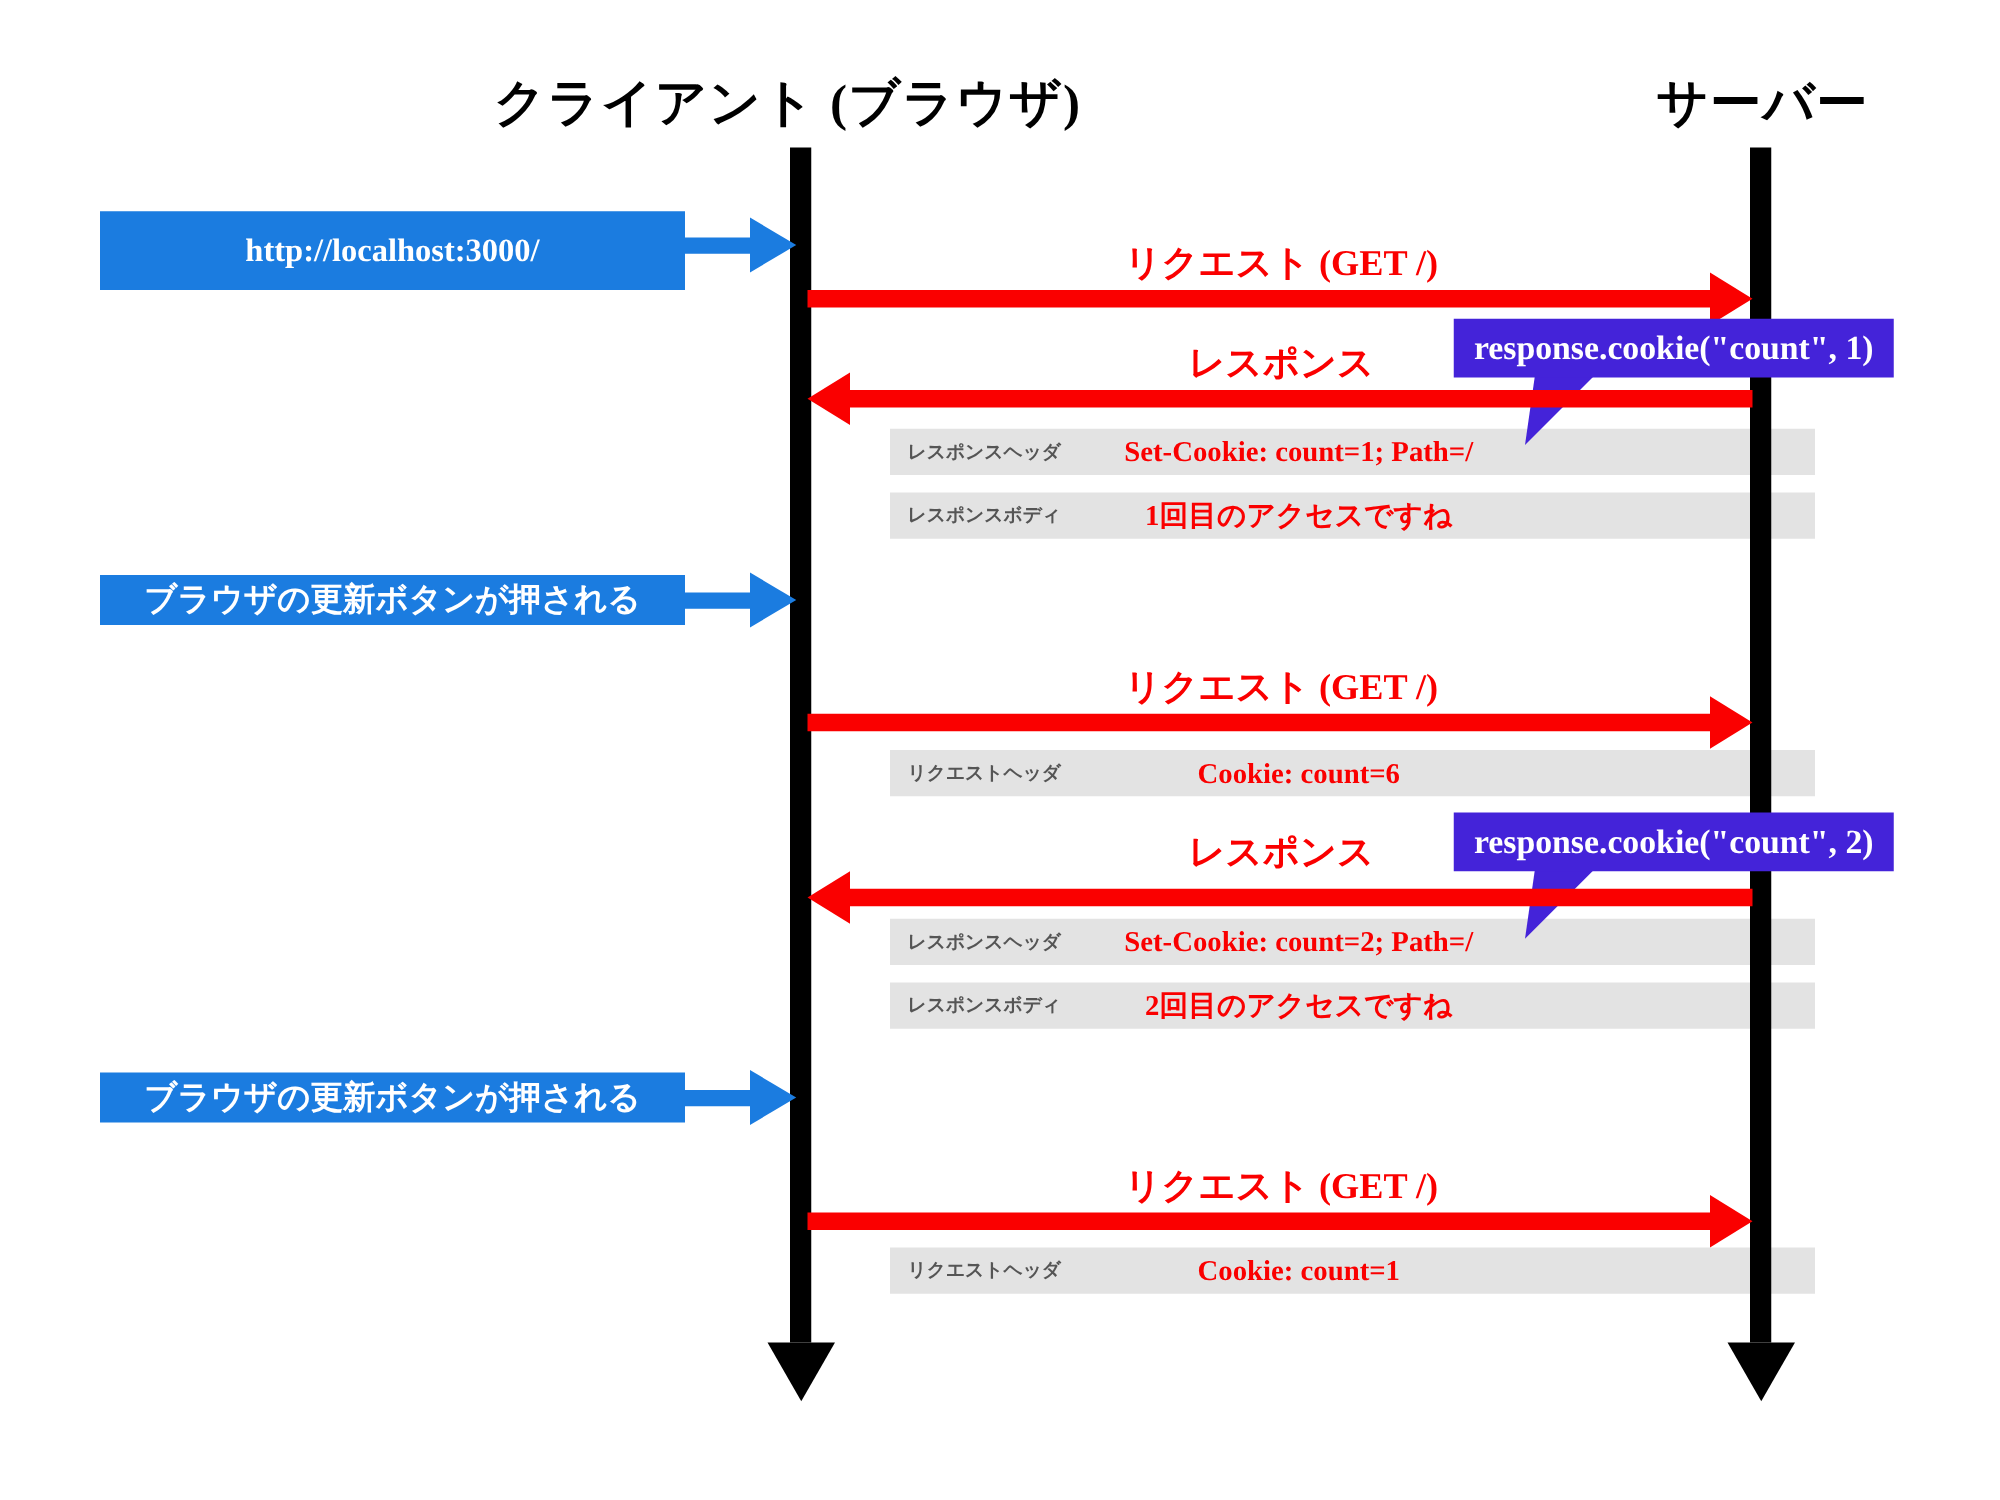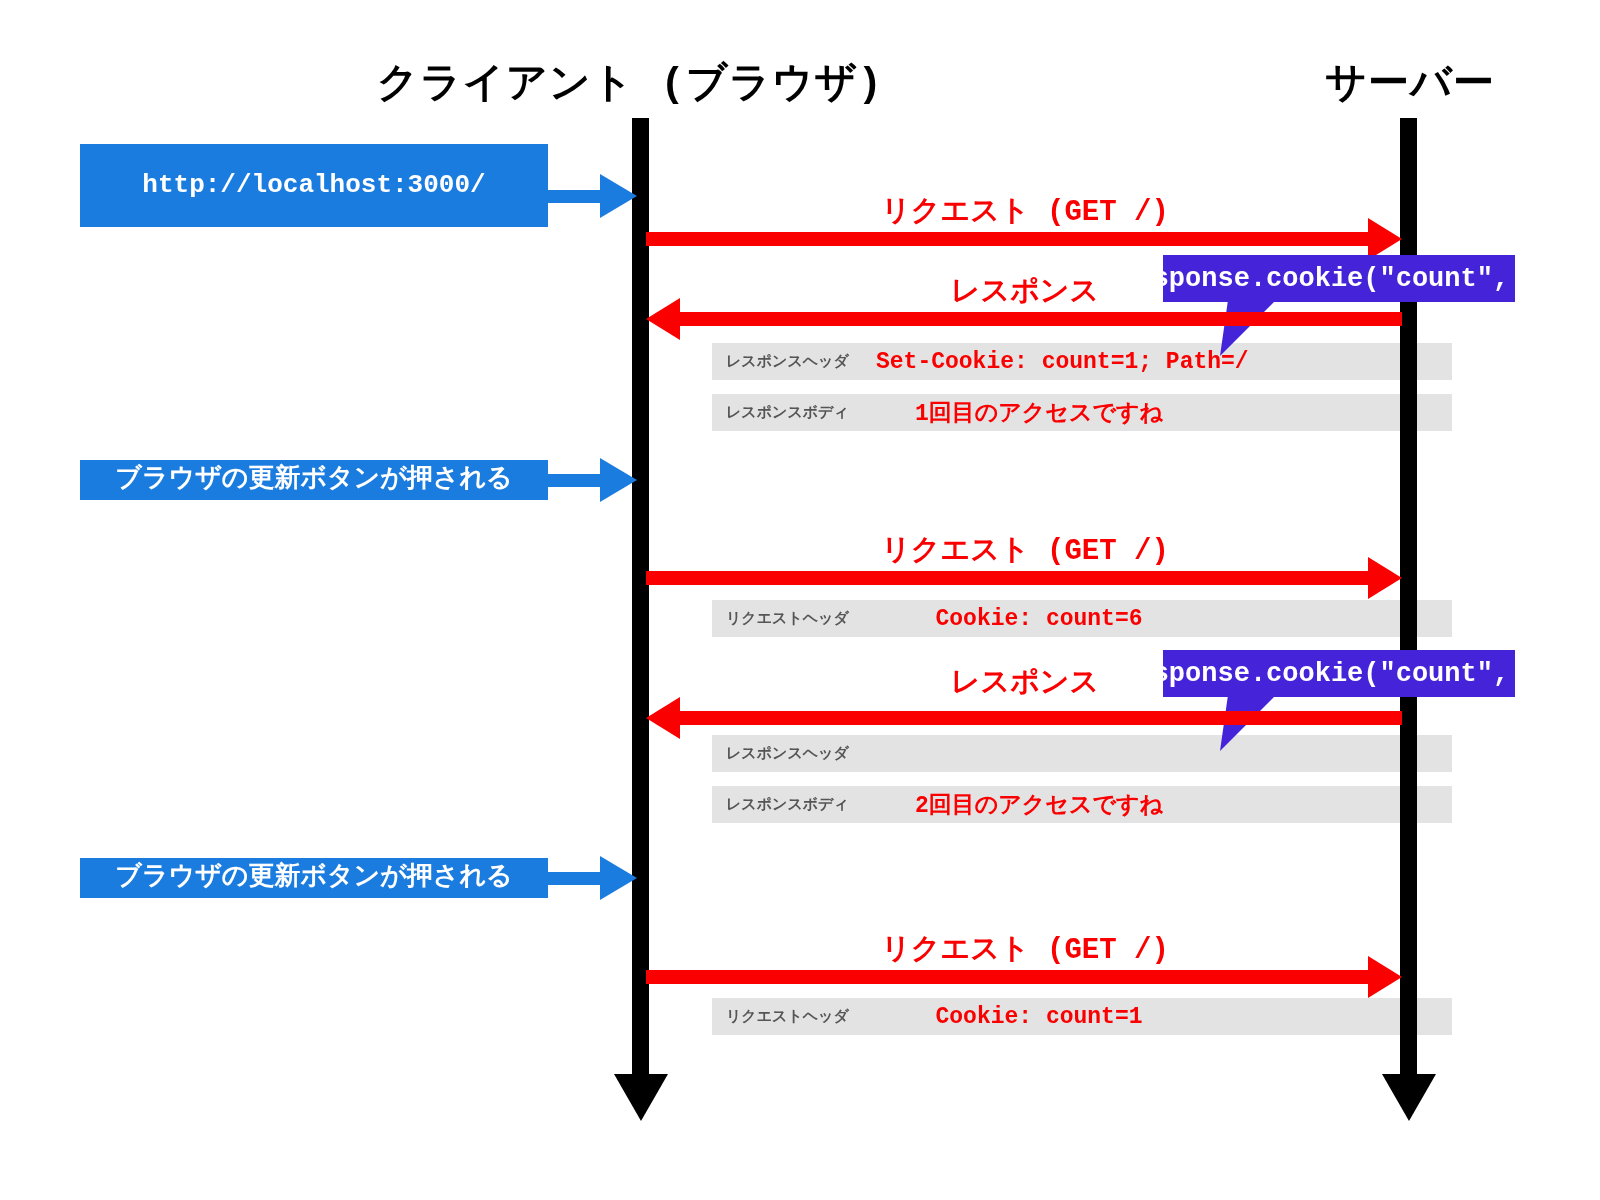--- a/index.html
+++ b/index.html
@@ -1,18 +1,18 @@
 <!DOCTYPE html>
 <html><head>
 <meta charset="utf-8">
 <style>
   html,body { margin:0; padding:0; background:#ffffff; }
   .stage {
     position:relative; width:1600px; height:1200px; background:#ffffff;
-    font-family:Liberation Mono, monospace; overflow:hidden;
+    font-family:Liberation Serif, serif; overflow:hidden;
   }
   .actor-title {
     position:absolute; top:55px; height:52px;
     font-size:41px; font-weight:800; color:#000; text-align:center;
     letter-spacing:1px; z-index:5;
   }
   .lifeline {
     position:absolute; top:118px; width:17px; height:956px; background:#000; z-index:2;
   }
   .lifeline-head {
@@ -68,21 +68,21 @@
 <div class="stage">
 
   <div class="actor-title" style="left:230px; width:800px;">クライアント (ブラウザ)</div>
   <div class="actor-title" style="left:1110px; width:600px;">サーバー</div>
 
   <div class="lifeline" style="left:632px;"></div>
   <div class="lifeline-head" style="left:614px;"></div>
   <div class="lifeline" style="left:1400px;"></div>
   <div class="lifeline-head" style="left:1382px;"></div>
 
-  <div class="event-box" style="top:144px; height:83px;">
+  <div class="event-box" style="top:169px; height:63px;">
     <div class="ev-line">http://localhost:3000/</div>
   </div>
   <div class="event-arrow-bar" style="top:190px;"></div>
   <div class="event-arrow-head" style="top:174px;"></div>
 
   <div class="msg-label" style="top:191px;">リクエスト (GET /)</div>
   <div class="msg-bar" style="left:646px; width:722px; top:232px;"></div>
   <div class="msg-head right" style="left:1368px; top:218px;"></div>
 
   <div class="callout" style="top:255px;">
@@ -126,20 +126,21 @@
   <svg class="callout-tail" style="top:695px;" width="90" height="58">
     <polygon points="28,0 76,0 20,56" fill="#4423d9"></polygon>
   </svg>
 
   <div class="msg-label" style="top:662px;">レスポンス</div>
   <div class="msg-bar" style="left:680px; width:722px; top:711px;"></div>
   <div class="msg-head left" style="left:646px; top:697px;"></div>
 
   <div class="detail-row" style="top:735px;">
     <span class="detail-label">レスポンスヘッダ</span>
+    <span class="detail-value">Set-Cookie: count=2; Path=/</span>
   </div>
   <div class="detail-row" style="top:786px;">
     <span class="detail-label">レスポンスボディ</span>
     <span class="detail-value">2回目のアクセスですね</span>
   </div>
 
   <div class="event-box" style="top:858px; height:40px;">
     <div class="ev-line">ブラウザの更新ボタンが押される</div>
   </div>
   <div class="event-arrow-bar" style="top:872px;"></div>

